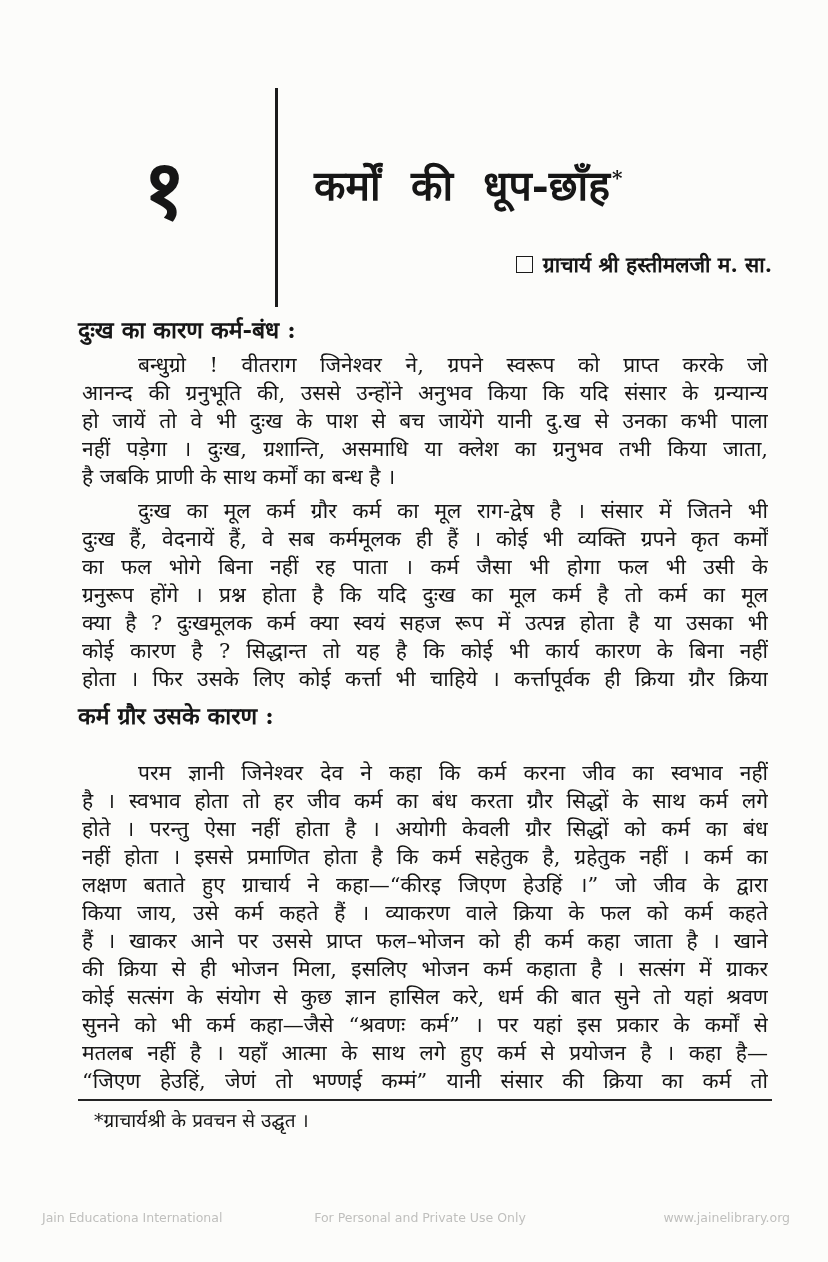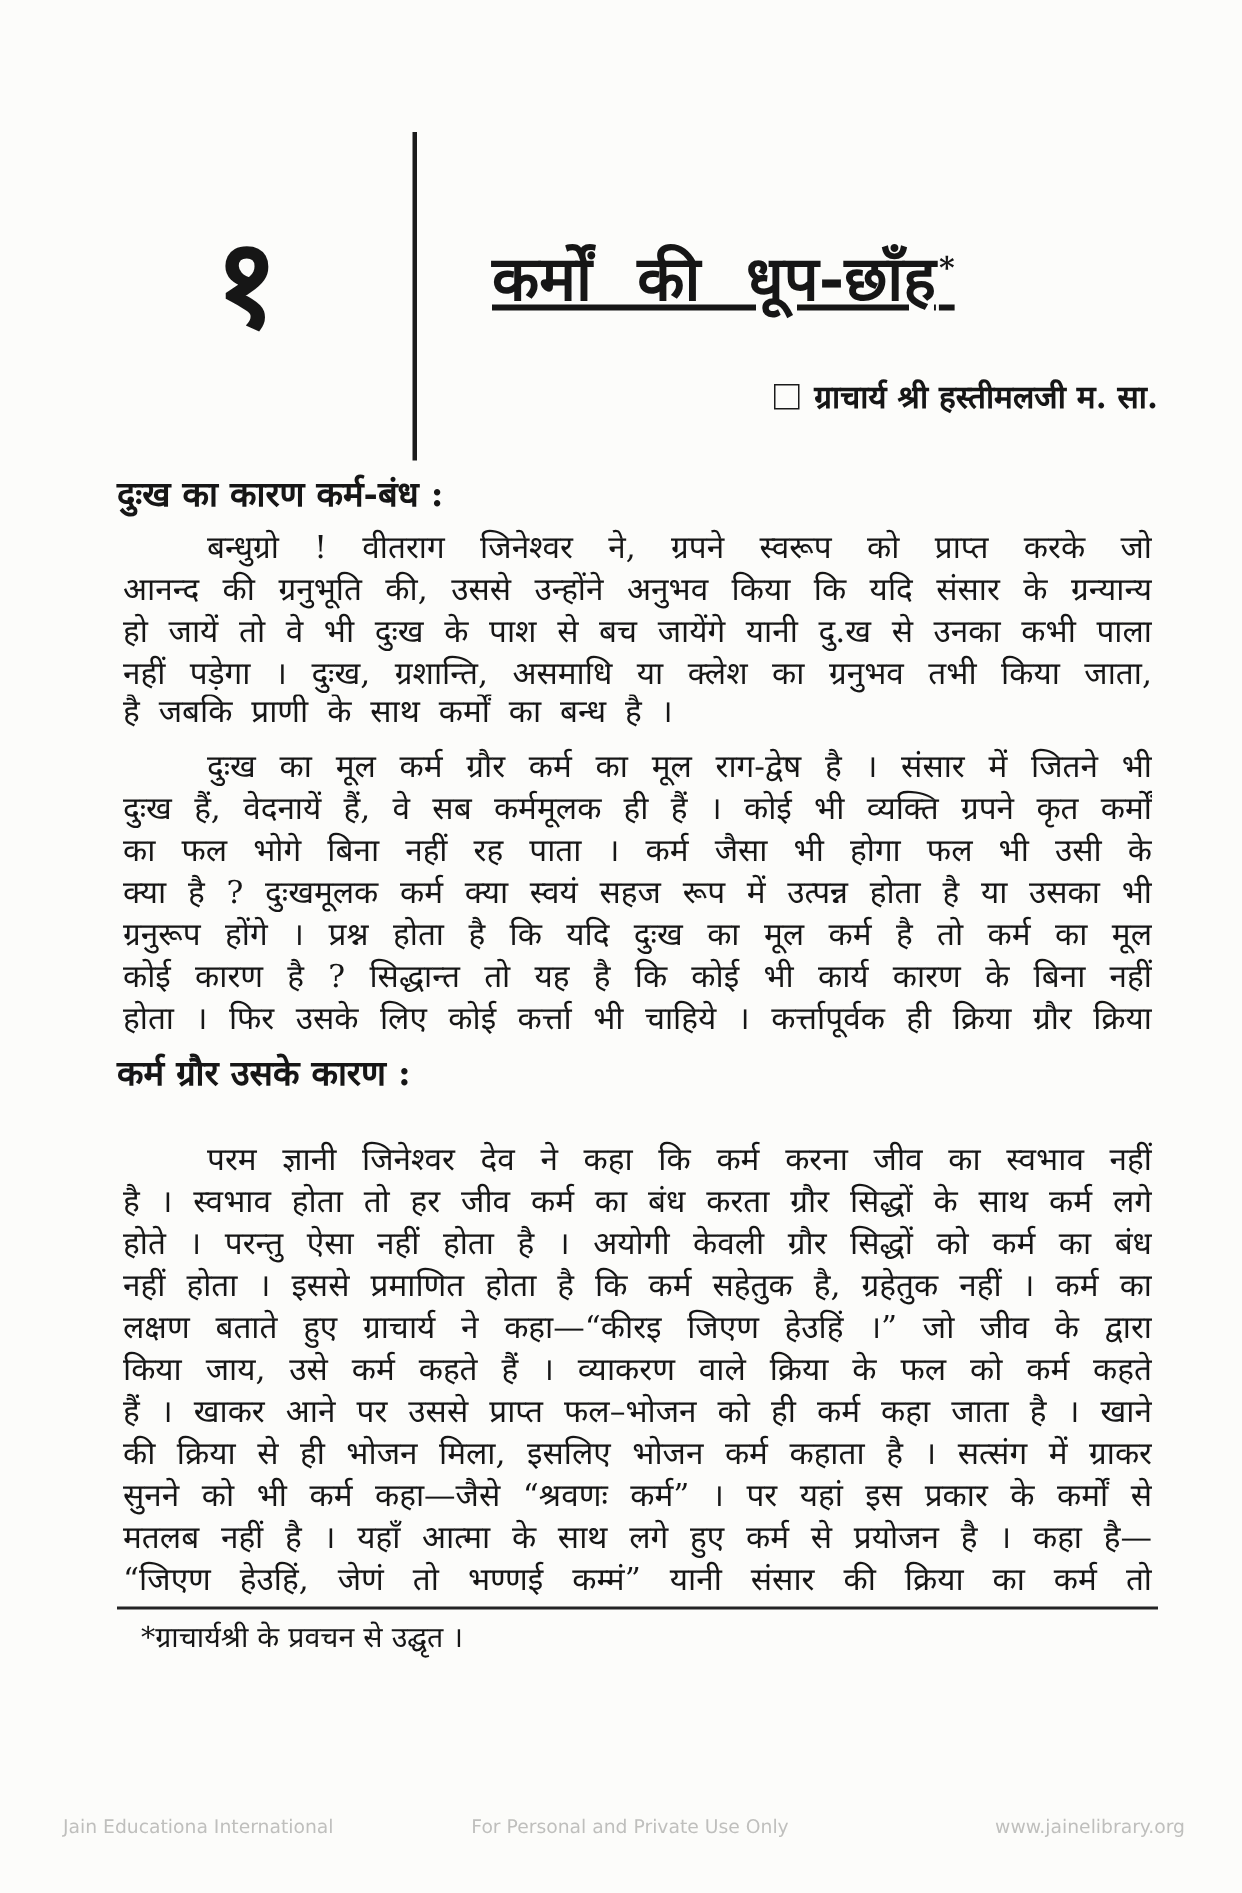--- a/index.html
+++ b/index.html
@@ -18,23 +18,23 @@
   .chapter-number{
     position:absolute;left:143px;top:148px;
     font-size:82px;font-weight:bold;line-height:1;
     font-family:"DejaVu Serif", serif;
   }
   .divider{
     position:absolute;left:275px;top:88px;
     width:3px;height:219px;background:#1b1b1b;
   }
   .chapter-title{
-    position:absolute;left:328px;top:163px;
+    position:absolute;left:314px;top:163px;
     font-size:41px;font-weight:bold;line-height:1.15;
-    word-spacing:16px;white-space:nowrap;text-decoration:underline;
+    word-spacing:16px;white-space:nowrap;
   }
   .chapter-title sup{font-size:20px;vertical-align:super;margin-left:2px;}
   .author-line{
     position:absolute;right:56px;top:250px;
     font-size:21px;font-weight:bold;white-space:nowrap;
   }
   .author-box{
     display:inline-block;width:15px;height:15px;
     border:1.5px solid #1b1b1b;margin-right:10px;
     vertical-align:-1px;background:transparent;
@@ -47,21 +47,21 @@
   }
   .section-heading.second{margin-top:8px;margin-bottom:28px;}
   .para{margin:4px;}
   .para.p2{margin-top:6px;}
   .line{
     font-size:21px;line-height:28px;max-height:28px;overflow:hidden;
     text-align:justify;text-align-last:justify;
     -moz-text-align-last:justify;
   }
   .line.indent{text-indent:56px;}
-  .line.last{text-align:left;text-align-last:left;font-family:Liberation Mono, monospace;-moz-text-align-last:left;}
+  .line.last{text-align:left;text-align-last:left;-moz-text-align-last:left;}
   
   .footnote-rule{
     width:694px;border:0;border-top:2.5px solid #242424;
     margin:4px 0 6px 0;
   }
   .footnote{
     font-size:19px;padding-left:16px;line-height:26px;
   }
   
   .scan-footer{
@@ -94,37 +94,38 @@
       <div class="line">आनन्द की ग्रनुभूति की, उससे उन्होंने अनुभव किया कि यदि संसार के ग्रन्यान्य</div>
       <div class="line">हो जायें तो वे भी दुःख के पाश से बच जायेंगे यानी दु.ख से उनका कभी पाला</div>
       <div class="line">नहीं पड़ेगा । दुःख, ग्रशान्ति, असमाधि या क्लेश का ग्रनुभव तभी किया जाता,</div>
       <div class="line last">है जबकि प्राणी के साथ कर्मों का बन्ध है ।</div>
     </div>
 
     <div class="para p2">
       <div class="line indent">दुःख का मूल कर्म ग्रौर कर्म का मूल राग-द्वेष है ।  संसार में जितने भी</div>
       <div class="line">दुःख हैं, वेदनायें हैं,  वे सब कर्ममूलक ही हैं ।  कोई भी  व्यक्ति  ग्रपने कृत कर्मों</div>
       <div class="line">का फल भोगे बिना  नहीं रह पाता ।  कर्म  जैसा  भी  होगा  फल  भी  उसी के</div>
+      <div class="line">ग्रनुरूप होंगे ।  प्रश्न होता है  कि यदि  दुःख का  मूल  कर्म है  तो कर्म का मूल</div>
       <div class="line">क्या है ?  दुःखमूलक कर्म क्या  स्वयं सहज रूप में उत्पन्न होता है या उसका भी</div>
-      <div class="line">ग्रनुरूप होंगे ।  प्रश्न होता है  कि यदि  दुःख का  मूल  कर्म है  तो कर्म का मूल</div>
       <div class="line">कोई कारण है ? सिद्धान्त  तो यह  है कि कोई  भी कार्य  कारण  के बिना नहीं</div>
       <div class="line">होता । फिर उसके लिए कोई कर्त्ता भी चाहिये । कर्त्तापूर्वक ही क्रिया ग्रौर क्रिया</div>
     </div>
 
     <div class="section-heading second">कर्म ग्रौर उसके कारण :</div>
 
     <div class="para p3">
       <div class="line indent">परम ज्ञानी जिनेश्वर देव ने कहा  कि कर्म  करना जीव का स्वभाव नहीं</div>
       <div class="line">है । स्वभाव होता तो हर जीव कर्म का बंध करता ग्रौर सिद्धों के  साथ कर्म लगे</div>
       <div class="line">होते । परन्तु ऐसा नहीं होता है ।  अयोगी  केवली  ग्रौर  सिद्धों को कर्म का बंध</div>
       <div class="line">नहीं होता । इससे प्रमाणित होता है कि कर्म सहेतुक है, ग्रहेतुक नहीं ।  कर्म का</div>
       <div class="line">लक्षण बताते हुए ग्राचार्य ने  कहा—“कीरइ जिएण हेउहिं ।”  जो जीव के द्वारा</div>
       <div class="line">किया जाय, उसे कर्म कहते हैं ।  व्याकरण वाले  क्रिया  के  फल  को कर्म कहते</div>
       <div class="line">हैं । खाकर आने पर उससे प्राप्त फल–भोजन को ही कर्म कहा जाता है ।  खाने</div>
       <div class="line">की क्रिया से ही भोजन मिला, इसलिए भोजन कर्म कहाता है ।  सत्संग में ग्राकर</div>
+      <div class="line">कोई सत्संग के संयोग से कुछ ज्ञान हासिल करे, धर्म की बात सुने तो यहां श्रवण</div>
       <div class="line">सुनने को भी कर्म कहा—जैसे  “श्रवणः कर्म” ।  पर यहां इस प्रकार  के कर्मों से</div>
       <div class="line">मतलब नहीं है ।  यहाँ आत्मा के  साथ लगे हुए कर्म  से प्रयोजन है ।  कहा है—</div>
       <div class="line">“जिएण हेउहिं, जेणं तो  भण्णई  कम्मं” यानी  संसार  की  क्रिया  का कर्म तो</div>
     </div>
 
     <hr class="footnote-rule">
     <div class="footnote">*ग्राचार्यश्री के प्रवचन से उद्घृत ।</div>
 
   </div>
 

